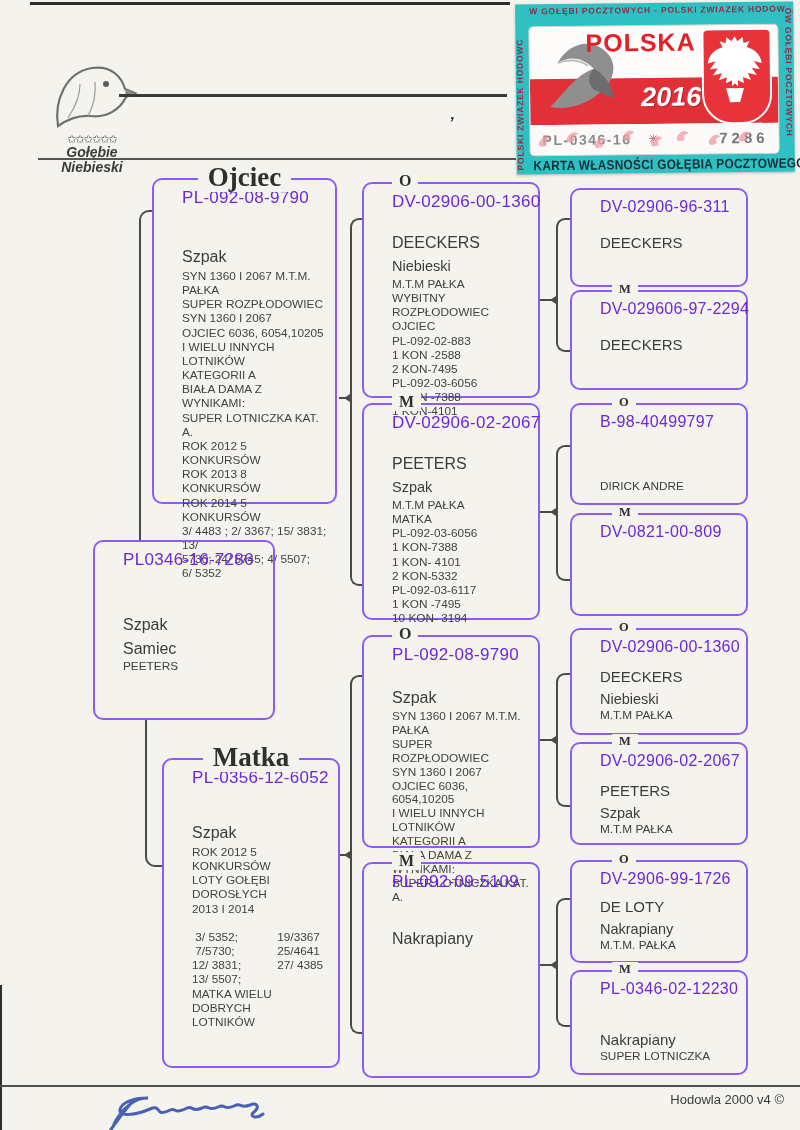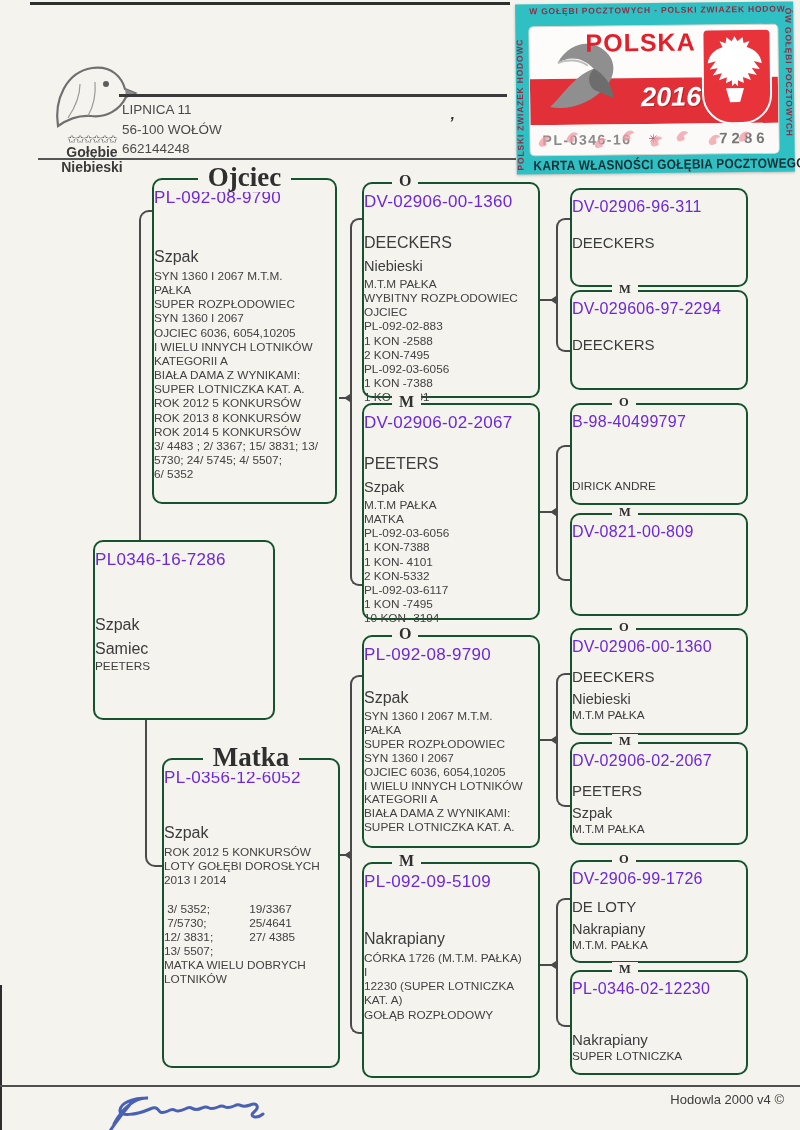--- a/index.html
+++ b/index.html
@@ -5,21 +5,21 @@
   html,body{margin:0;padding:0;background:#e8e6e0;}
   .page{position:relative;width:800px;height:1130px;background:#f5f3ee;overflow:hidden;
         font-family:"Liberation Sans",sans-serif;color:#3c3c3c;}
   
   .scanline{position:absolute;background:#2e2e2e;}
   .breeder-name{position:absolute;left:120px;top:60px;font-size:28px;font-weight:bold;color:#3a3a3a;letter-spacing:.5px;}
   .name-underline{position:absolute;left:119px;top:94px;width:388px;height:3px;background:#3a3a3a;}
   .addr{position:absolute;left:122px;top:100px;font-size:13.5px;line-height:1.45;color:#4a4a4a;}
   .logo{position:absolute;left:42px;top:58px;width:100px;text-align:center;}
   .logo .stars{font-size:11px;letter-spacing:-1px;color:#4a4a4a;line-height:1;}
-  .logo .cap{font-size:14px;font-weight:bold;color:#3a3a3a;line-height:1.05;}
+  .logo .cap{font-size:14px;font-weight:bold;color:#3a3a3a;line-height:1.05;font-style:italic;}
   
   .stamp{position:absolute;left:516px;top:3px;width:278px;height:170px;background:#2fc0c4;
          transform:rotate(-0.6deg);box-shadow:0 1px 3px rgba(0,0,0,.25);}
   .stamp .edge{position:absolute;font-size:8.5px;font-weight:bold;color:#8e2f45;letter-spacing:.8px;white-space:nowrap;}
   .edge-top{left:14px;top:2px;width:250px;text-align:center;}
   .edge-left{left:-1px;top:6px;height:160px;writing-mode:vertical-rl;transform:rotate(180deg);}
   .edge-right{right:0px;top:6px;height:160px;writing-mode:vertical-rl;}
   .sticker{position:absolute;left:13px;top:22px;width:248px;height:128px;background:#fdfcfa;border-radius:5px;
            overflow:hidden;border:1px solid #d8d4cc;}
   .flag-red{position:absolute;left:0;top:52px;width:100%;height:46px;background:#e23038;}
@@ -28,21 +28,21 @@
          text-shadow:1px 1px 0 rgba(120,0,0,.4);font-style:italic;}
   .shield{position:absolute;left:172px;top:3px;width:66px;height:92px;background:#e8333a;border:2px solid #fff;
           border-radius:6px 6px 30px 30px;}
   .strip{position:absolute;left:0;bottom:0;width:100%;height:30px;background:#fbfaf8;}
   .strip .ser{position:absolute;left:12px;top:7px;font-size:14px;font-weight:bold;color:#8a8a8a;letter-spacing:1.5px;}
   .strip .sep{position:absolute;left:118px;top:8px;font-size:12px;color:#b05560;}
   .strip .num{position:absolute;right:10px;top:6px;font-size:15px;font-weight:bold;color:#777;letter-spacing:4px;}
   .stamp .caption{position:absolute;left:0;bottom:1px;width:100%;text-align:center;font-size:13.5px;font-weight:bold;
                   color:#132f35;transform:scaleX(.88);letter-spacing:.3px;white-space:nowrap;}
   
-  .pbox{position:absolute;border:2px solid #14532d;border-radius:10px;padding:8px 8px 6px 0;box-sizing:border-box;}
+  .pbox{position:absolute;border:2px solid #8b5cf6;border-radius:10px;padding:8px 8px 6px 28px;box-sizing:border-box;}
   .ptitle{position:absolute;top:-18px;left:0;width:100%;text-align:center;}
   .ptitle span{background:#f5f3ee;padding:0 10px;font-family:"Liberation Serif",serif;font-weight:bold;font-size:27px;color:#2f2f2f;}
   .ptitle.small{top:-13px;}
   .ptitle.small span{font-size:19px;}
   .tag{position:absolute;top:-12px;left:28px;background:#f5f3ee;padding:0 7px;
        font-family:"Liberation Serif",serif;font-weight:bold;font-size:16px;color:#2f2f2f;}
   .tag.sm{top:-10px;left:40px;font-size:12.5px;}
   .ring{font-size:17px;color:#6d28d9;letter-spacing:.3px;white-space:nowrap;}
   .bname{font-size:16px;margin-top:26px;}
   .bname2{font-size:14.5px;margin-top:6px;}
@@ -82,25 +82,20 @@
       <path d="M12,68 C8,42 20,14 46,10 C66,7 76,20 79,31 L89,35 80,39 C74,52 60,60 45,58 C34,57 22,61 12,68 z" fill="none" stroke="#6f6f6f" stroke-width="2.2"></path>
       <path d="M22,60 C30,48 34,36 34,26 M42,58 C48,47 50,36 49,24" fill="none" stroke="#9a9a9a" stroke-width="1.2"></path>
       <circle cx="60" cy="26" r="3" fill="#5c5c5c"></circle>
       <path d="M79,31 L89,35 80,39" fill="#8a8a8a"></path>
     </svg>
     <div class="stars">✩✩✩✩✩✩</div>
     <div class="cap">Gołębie</div>
     <div class="cap">Niebieski</div>
   </div>
   <div class="name-underline"></div>
-  <div class="addr">
-    <div>LIPNICA 11</div>
-    <div>56-100 WOŁÓW</div>
-    <div>662144248</div>
-  </div>
   <div class="scanline" style="left:38px;top:158px;width:478px;height:2px;background:#555;"></div>
   <div class="stray">’</div>
 
   <div class="stamp">
     <div class="edge edge-top">W GOŁĘBI POCZTOWYCH - POLSKI ZWIAZEK HODOW</div>
     <div class="edge edge-left">POLSKI ZWIAZEK HODOWC</div>
     <div class="edge edge-right">ÓW GOŁĘBI POCZTOWYCH</div>
     <div class="sticker">
       <div class="flag-red"></div>
       <svg width="100" height="96" viewBox="0 0 100 96" style="position:absolute;left:2px;top:2px;">
@@ -252,25 +247,20 @@
 I WIELU INNYCH LOTNIKÓW
 KATEGORII A
 BIAŁA DAMA Z WYNIKAMI:
 SUPER LOTNICZKA KAT. A.</div>
   </div>
 
   <div class="pbox" style="left:362px;top:862px;width:178px;height:216px;">
     <div class="tag">M</div>
     <div class="ring">PL-092-09-5109</div>
     <div class="bname" style="margin-top:38px;">Nakrapiany</div>
-    <div class="details">CÓRKA 1726 (M.T.M. PAŁKA)
-I
-12230 (SUPER LOTNICZKA
-KAT. A)
-GOŁĄB ROZPŁODOWY</div>
   </div>
 
   <div class="pbox g3" style="left:570px;top:188px;width:178px;height:99px;">
 
     <div class="ring">DV-02906-96-311</div>
     <div class="grp">
         <div class="bname">DEECKERS</div>
       </div>
   </div>
 

